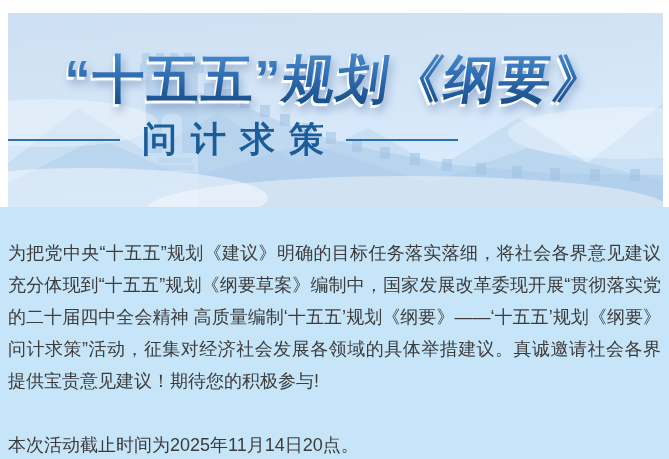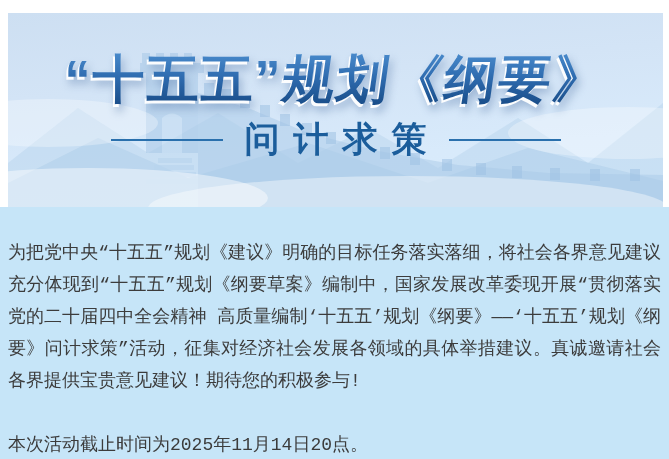--- a/index.html
+++ b/index.html
@@ -49,21 +49,21 @@
     -webkit-text-fill-color: transparent;
   }
   .banner-title .t2 {
     transform: skewX(-8deg);
   }
   .subtitle-row {
     position: relative;
     margin-top: 8px;
     display: flex;
     align-items: center;
-    justify-content: center;
+    justify-content: flex-start;
   }
   .rule {
     display: inline-block;
     width: 112px;
     height: 0;
     border-top: 2px solid #2a70ad;
   }
   .banner-subtitle {
     font-family: "Liberation Serif", "DejaVu Serif", serif;
     font-size: 35px;
@@ -73,21 +73,20 @@
     margin: 0 8px 0 22px;
     white-space: nowrap;
   }
   
   .content {
     box-sizing: border-box;
     width: 669px;
     height: 252px;
     background: #c6e5f8;
     padding: 30px 8px 0 8px;
-    font-family: Liberation Mono, monospace;
   }
   .para {
     margin: 0 0 23px 0;
     font-size: 18px;
     line-height: 32px;
     text-align: justify;
     color: #3c3c3c;
   }
   .para.deadline {
     margin: 32px 0 0 0;

